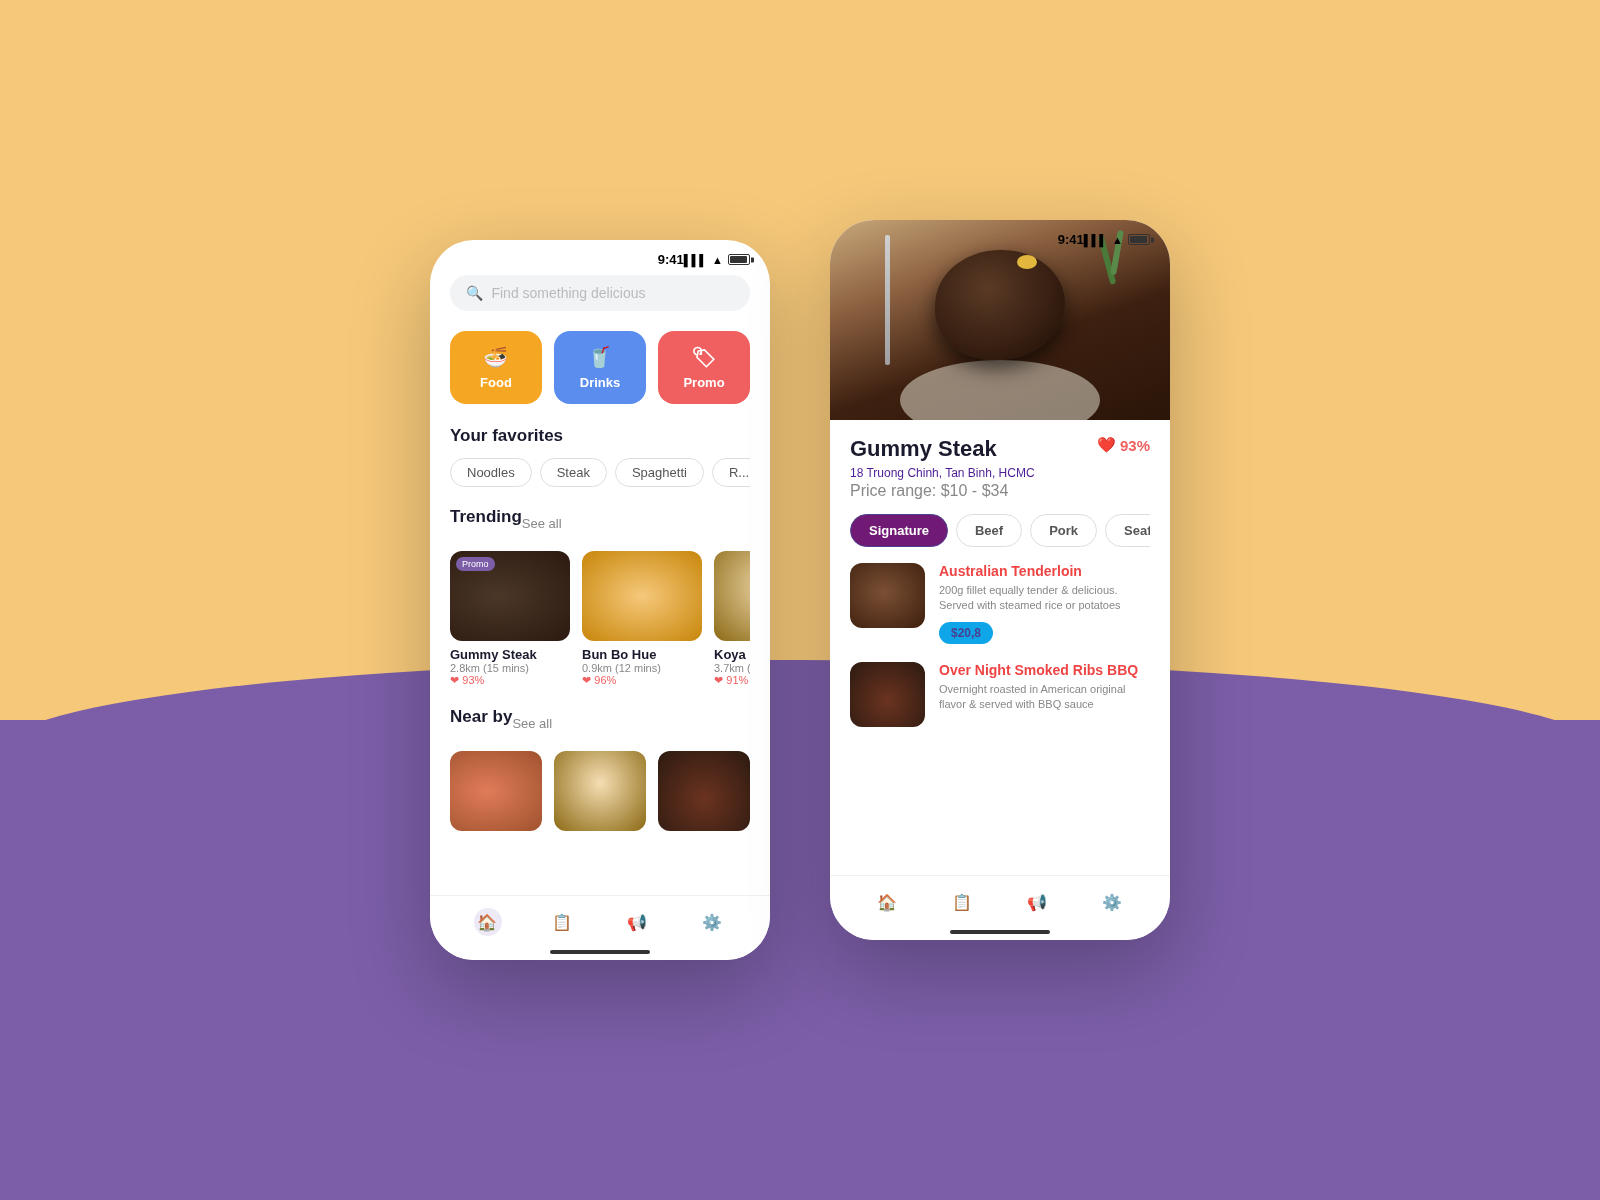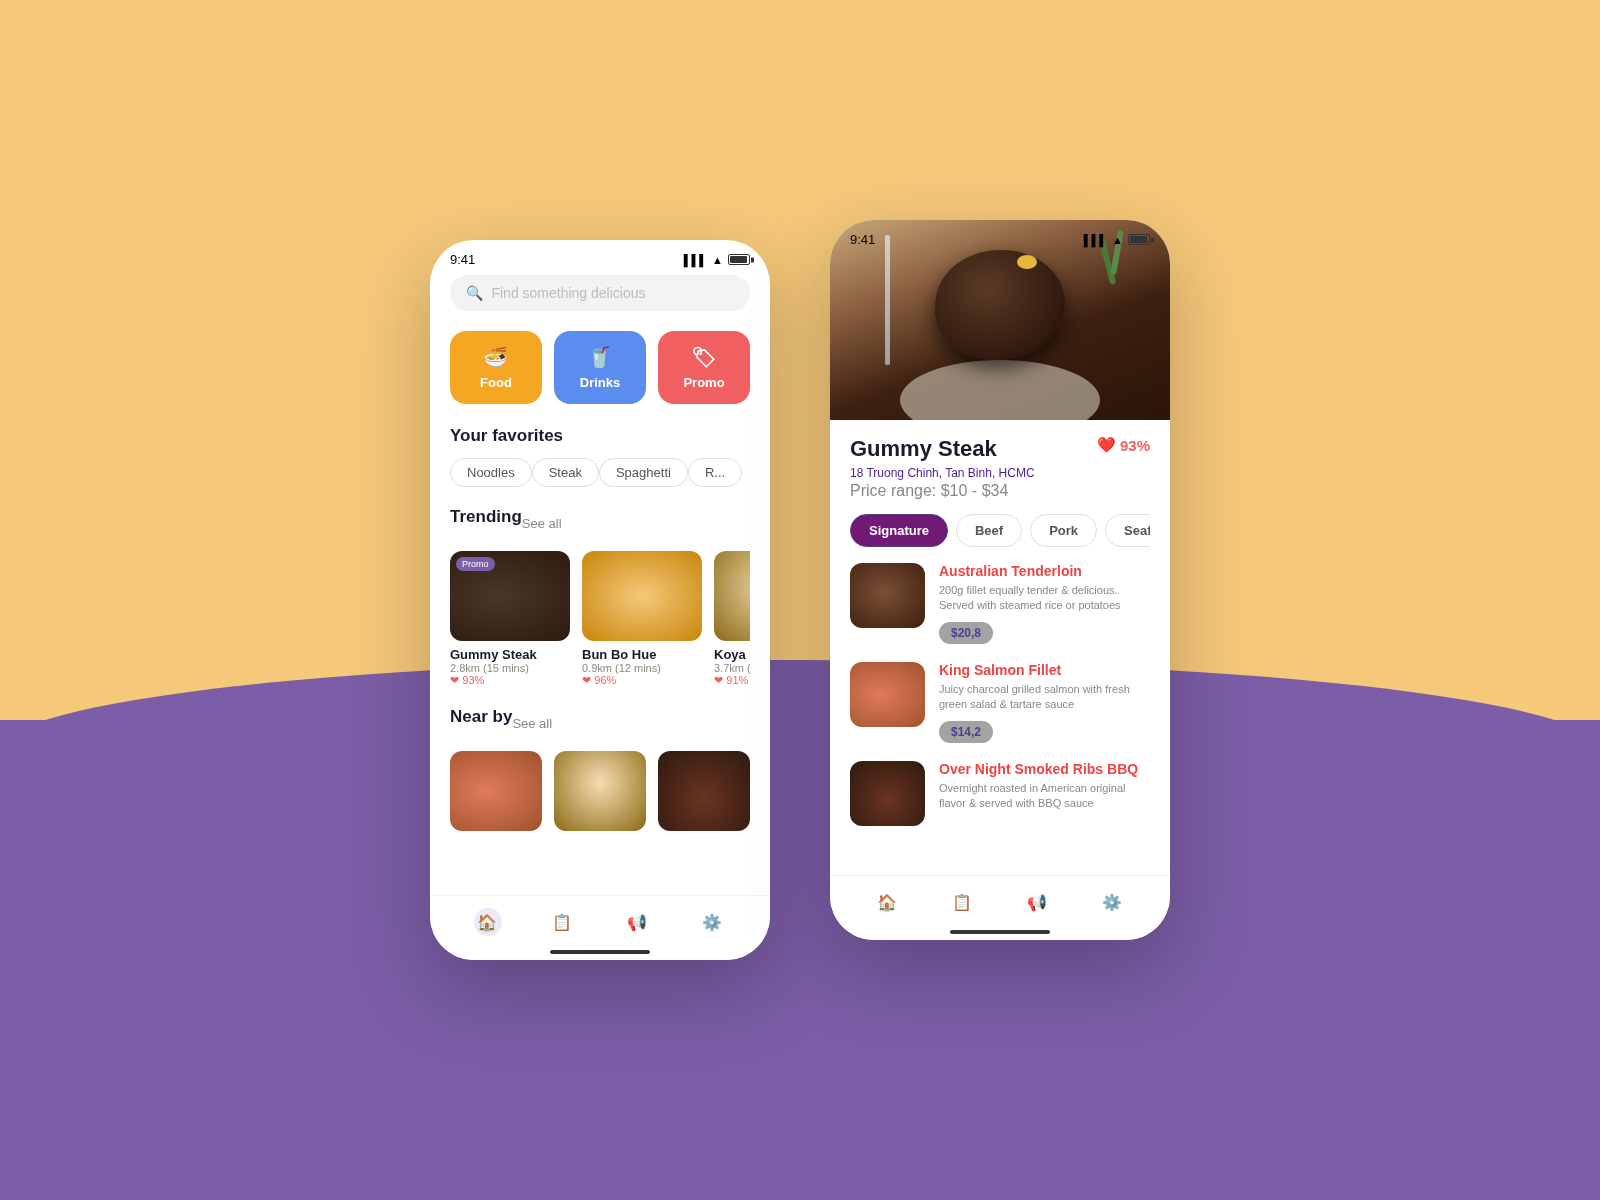--- a/index.html
+++ b/index.html
@@ -47,25 +47,25 @@
     }
     .phone-right {
       width: 340px;
       height: 720px;
       margin-top: -40px;
     }
 
     
     .status-bar {
       display: flex;
-      justify-content: space-between;
+      justify-content: flex-end;
       align-items: center;
       padding: 12px 20px 8px;
       font-size: 13px;
-      font-weight: 400;
+      font-weight: 700;
     }
     .status-icons {
       display: flex;
       gap: 5px;
       align-items: center;
     }
     .signal-bars { font-size: 11px; }
     .wifi-icon { font-size: 11px; }
     .battery-icon {
       width: 22px;
@@ -148,20 +148,21 @@
 
     
     .section-title {
       font-size: 17px;
       font-weight: 700;
       color: #1a1a2e;
       margin-bottom: 12px;
     }
     .favorites-chips {
       display: flex;
+      gap: 8px;
       margin-bottom: 20px;
       overflow: hidden;
     }
     .chip {
       border: 1.5px solid #ddd;
       border-radius: 20px;
       padding: 6px 16px;
       font-size: 13px;
       color: #555;
       white-space: nowrap;
@@ -354,21 +355,21 @@
       margin-bottom: 4px;
     }
     .menu-item-desc {
       font-size: 11px;
       color: #888;
       line-height: 1.4;
       margin-bottom: 8px;
     }
     .menu-item-price {
       display: inline-block;
-      background: #a3a3a3;
+      background: #0ea5e9;
       color: #4B3F8F;
       font-size: 12px;
       font-weight: 700;
       padding: 4px 12px;
       border-radius: 12px;
     }
 
     
     .img-steak-trending {
       background: radial-gradient(ellipse at 40% 50%, #4a3728, #2c1a10);
@@ -603,28 +604,20 @@
 
       <div class="menu-item">
         <div class="menu-item-img img-tenderloin"></div>
         <div class="menu-item-info">
           <div class="menu-item-name">Australian Tenderloin</div>
           <div class="menu-item-desc">200g fillet equally tender &amp; delicious. Served with steamed rice or potatoes</div>
           <span class="menu-item-price">$20,8</span>
         </div>
       </div>
 
-      <div class="menu-item">
-        <div class="menu-item-img img-salmon"></div>
-        <div class="menu-item-info">
-          <div class="menu-item-name">King Salmon Fillet</div>
-          <div class="menu-item-desc">Juicy charcoal grilled salmon with fresh green salad &amp; tartare sauce</div>
-          <span class="menu-item-price">$14,2</span>
-        </div>
-      </div>
 
       <div class="menu-item">
         <div class="menu-item-img img-ribs"></div>
         <div class="menu-item-info">
           <div class="menu-item-name">Over Night Smoked Ribs BBQ</div>
           <div class="menu-item-desc">Overnight roasted in American original flavor &amp; served with BBQ sauce</div>
         </div>
       </div>
 
     </div>

